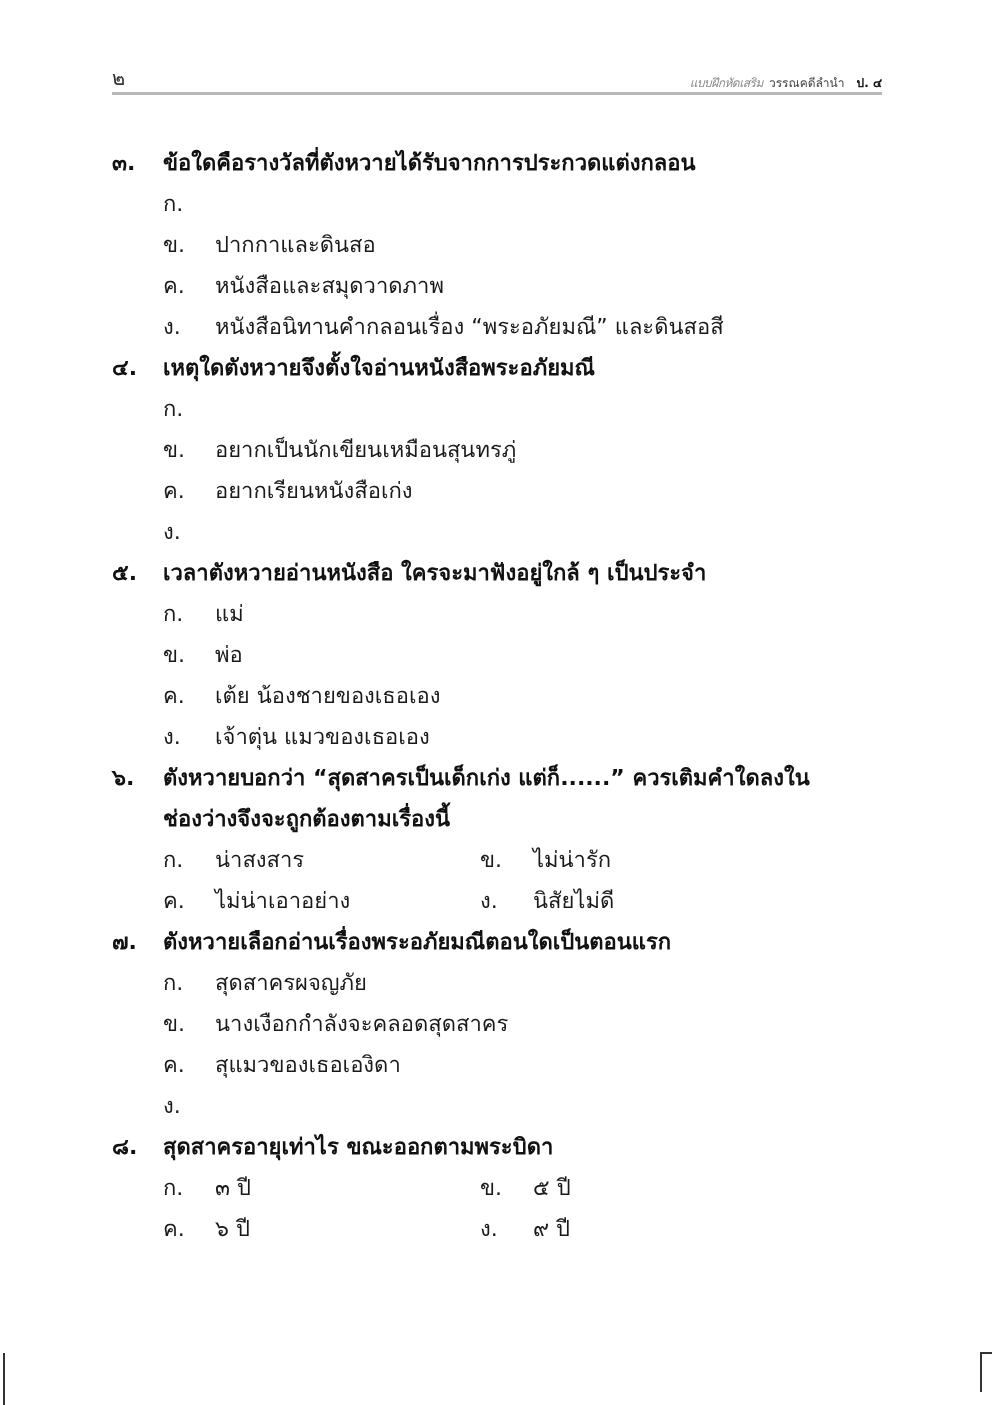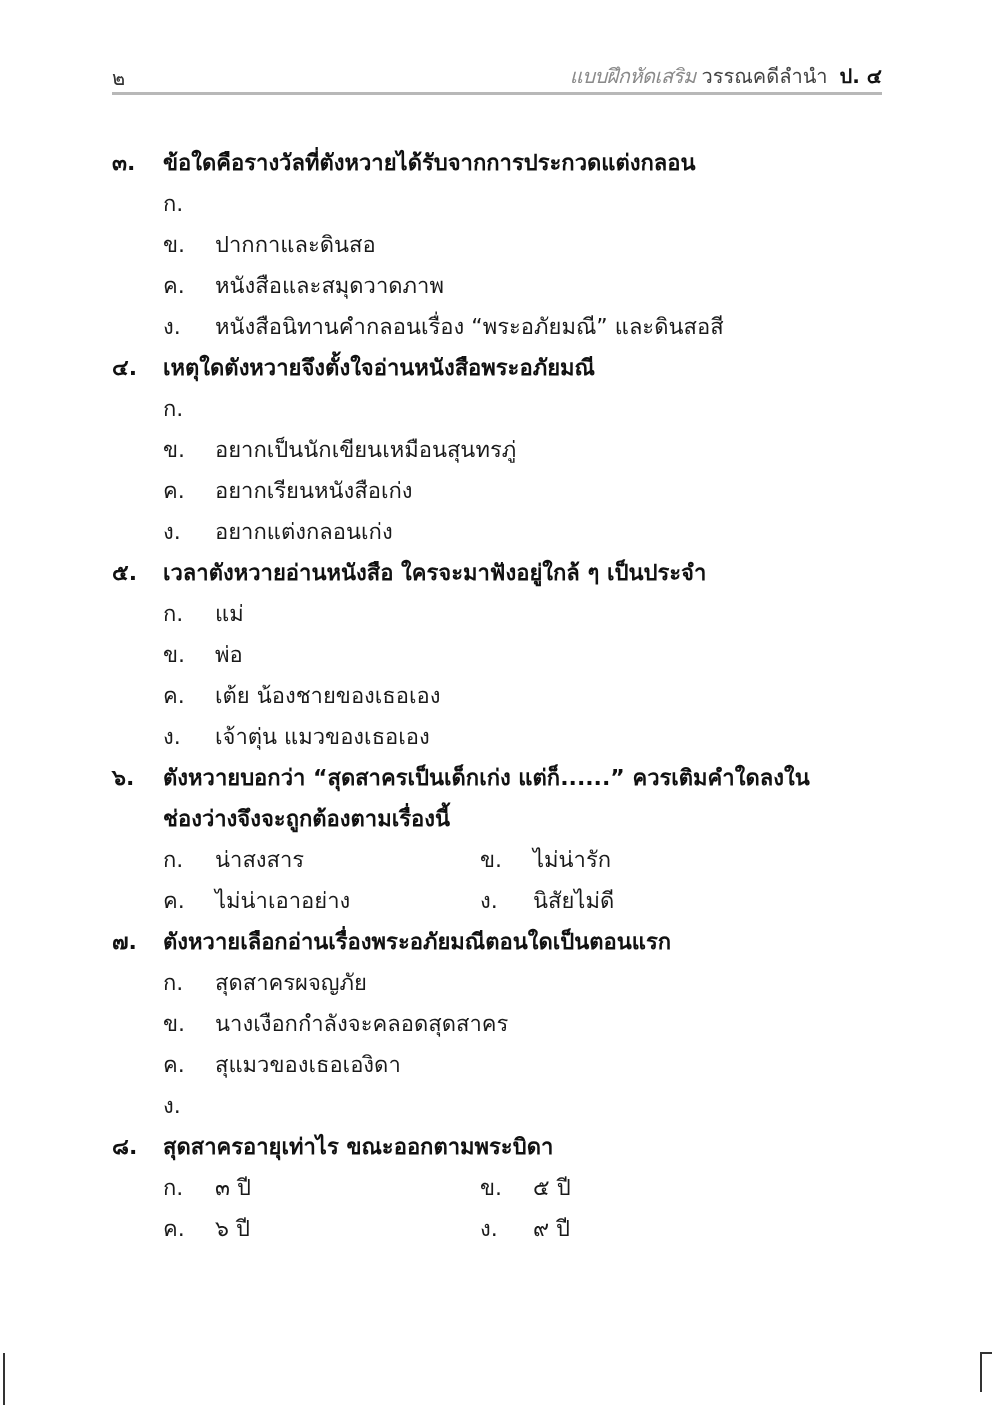--- a/index.html
+++ b/index.html
@@ -26,22 +26,22 @@
     .page-number {
       position: absolute;
       left: 0;
       top: 4px;
       font-size: 20px;
       color: #333;
     }
     .running-title {
       position: absolute;
       right: 0;
-      top: 2px;
-      font-size: 20px;
+      top: 15px;
+      font-size: 12px;
       white-space: nowrap;
     }
     .running-title .series {
       color: #8a8a8a;
       font-style: italic;
       letter-spacing: -0.5px;
     }
     .running-title .book {
       color: #444;
       margin-left: 6px;
@@ -173,21 +173,20 @@
     <div class="opt-row">
       <span class="opt-letter">ข.</span>
       <span class="opt-text">อยากเป็นนักเขียนเหมือนสุนทรภู่</span>
     </div>
     <div class="opt-row">
       <span class="opt-letter">ค.</span>
       <span class="opt-text">อยากเรียนหนังสือเก่ง</span>
     </div>
     <div class="opt-row">
       <span class="opt-letter">ง.</span>
-      <span class="opt-text">อยากแต่งกลอนเก่ง</span>
     </div>
   </div>
 
   <div class="question">
     <div class="q-row">
       <span class="q-num">๕.</span>
       <span class="q-text">เวลาตังหวายอ่านหนังสือ  ใครจะมาฟังอยู่ใกล้ ๆ เป็นประจำ</span>
     </div>
     <div class="opt-row">
       <span class="opt-letter">ก.</span>

